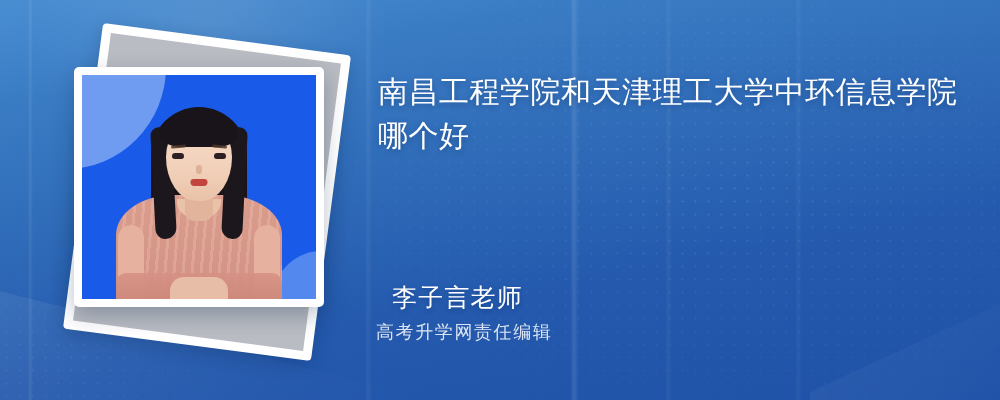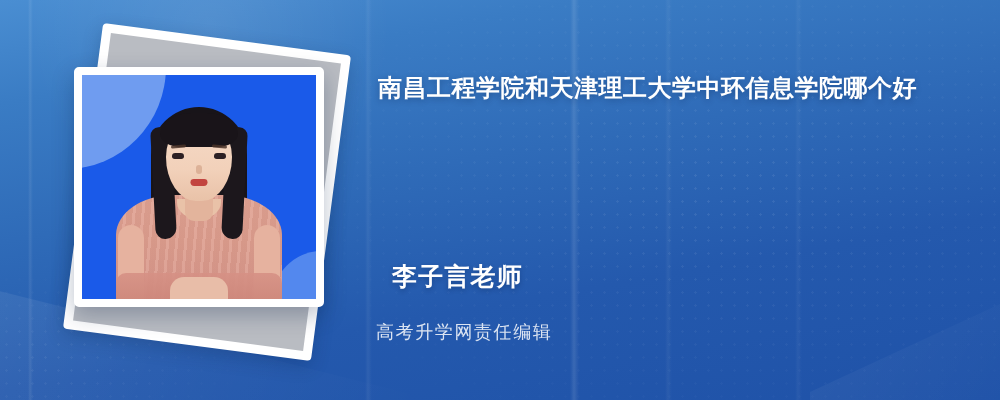--- a/index.html
+++ b/index.html
@@ -304,33 +304,33 @@
     top: 0;
     right: 24px;
     height: 400px;
   }
   .headline {
     position: absolute;
     top: 70px;
     left: 2px;
     right: 10px;
     color: #ffffff;
-    font-size: 24px;
-    font-weight: bold;
+    font-size: 30px;
+    font-weight: normal;
     line-height: 1.48;
     letter-spacing: 0.5px;
     text-shadow: 0 2px 6px rgba(6, 28, 70, 0.33);
   }
   .byline {
     position: absolute;
     left: 16px;
-    top: 260px;
+    top: 281px;
     color: #ffffff;
     font-size: 25px;
-    font-weight: bold;
+    font-weight: normal;
     letter-spacing: 1.2px;
     text-shadow: 0 2px 5px rgba(6, 28, 70, 0.33);
   }
   .byline-sub {
     position: absolute;
     left: 0px;
     top: 320px;
     color: rgba(255,255,255,0.84);
     font-size: 18px;
     font-weight: normal;

